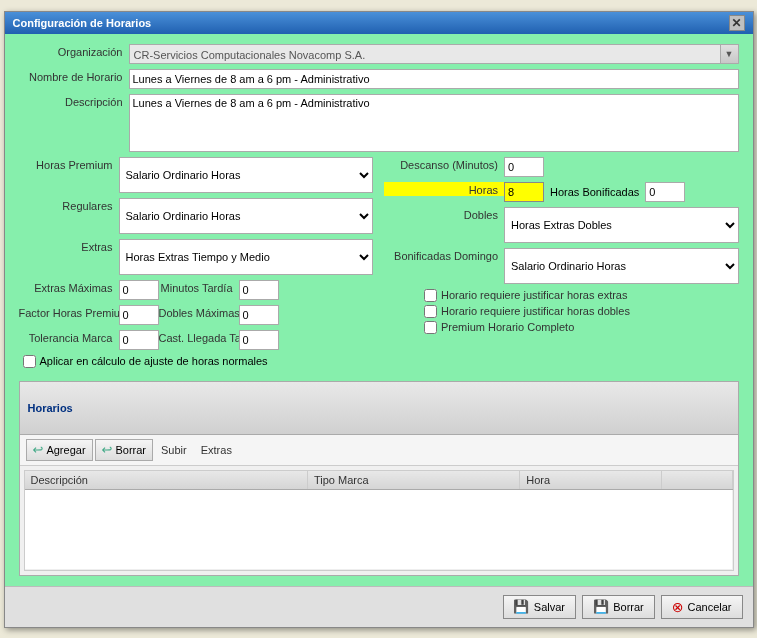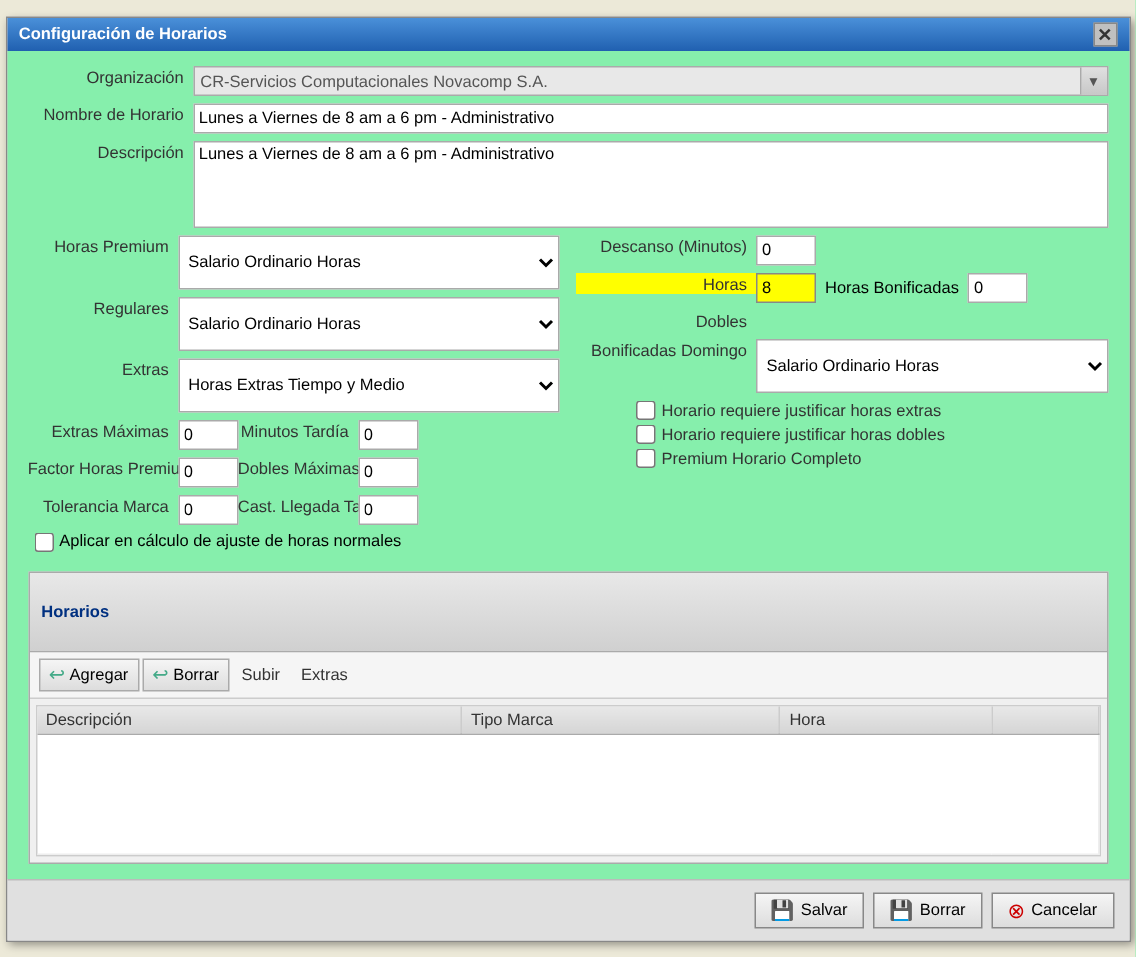--- a/index.html
+++ b/index.html
@@ -97,21 +97,21 @@
     .right-col {
       flex: 1;
     }
 
     .input-xsmall {
       width: 40px;
     }
 
     .checkbox-label {
       display: flex;
-      align-items: flex-end;
+      align-items: center;
       gap: 4px;
       margin-bottom: 3px;
       color: #333;
       padding-left: 36px;
     }
 
     .horarios-section {
       border: 1px solid #aaa;
       margin-top: 8px;
       background: #f0f0f0;
@@ -339,20 +339,23 @@
           <div class="form-label" style="width: 120px; text-align: right; background: rgb(255, 255, 0); display: inline-block;">Horas</div>
           <div style="display:flex;align-items:center;gap:4px">
             <input type="text" class="form-control input-xsmall horas-highlighted" value="8" style="">
             <span style="white-space:nowrap;padding:0 2px">Horas Bonificadas</span>
             <input type="text" class="form-control input-xsmall" value="0" style="">
           </div>
         </div>
 
         <div class="form-row">
           <div class="form-label" style="width:120px;text-align:right">Dobles</div>
+          <select class="form-control" style="flex:1;min-width:130px">
+            <option>Horas Extras Dobles</option>
+          </select>
         </div>
 
         <div class="form-row">
           <div class="form-label" style="width:120px;text-align:right">Bonificadas Domingo</div>
           <select class="form-control" style="flex:1;min-width:130px">
             <option>Salario Ordinario Horas</option>
           </select>
         </div>
 
         <div style="padding-left:4px;margin-top:4px">

